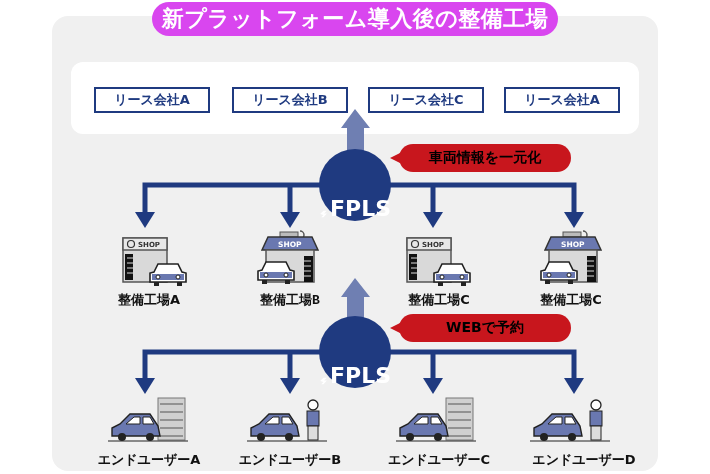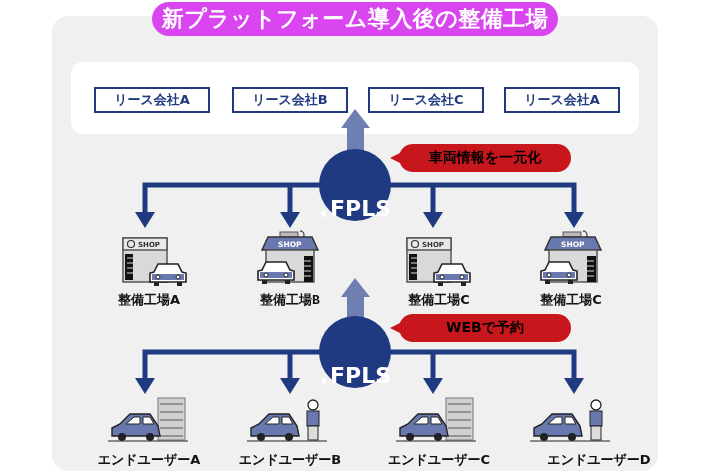--- a/index.html
+++ b/index.html
@@ -215,13 +215,13 @@
     <circle cx="42" cy="41" r="4" fill="#222"></circle>
   <circle cx="66" cy="9" r="5" fill="#fff" stroke="#222" stroke-width="1.3"></circle>
   <rect x="60" y="15" width="12" height="15" fill="#6a78b0" stroke="#222"></rect>
   <rect x="61" y="30" width="10" height="14" fill="#ddd" stroke="#222"></rect>
   <line x1="0" y1="45" x2="80" y2="45" stroke="#222" stroke-width="1.2"></line>
 </svg>
 
 <div class="node-label" style="left:94px;top:451px;">エンドユーザーA</div>
 <div class="node-label" style="left:235px;top:451px;">エンドユーザーB</div>
 <div class="node-label" style="left:384px;top:451px;">エンドユーザーC</div>
-<div class="node-label" style="left:544px;top:451px;">エンドユーザーD</div>
+<div class="node-label" style="left:529px;top:451px;">エンドユーザーD</div>
 
 </body></html>

